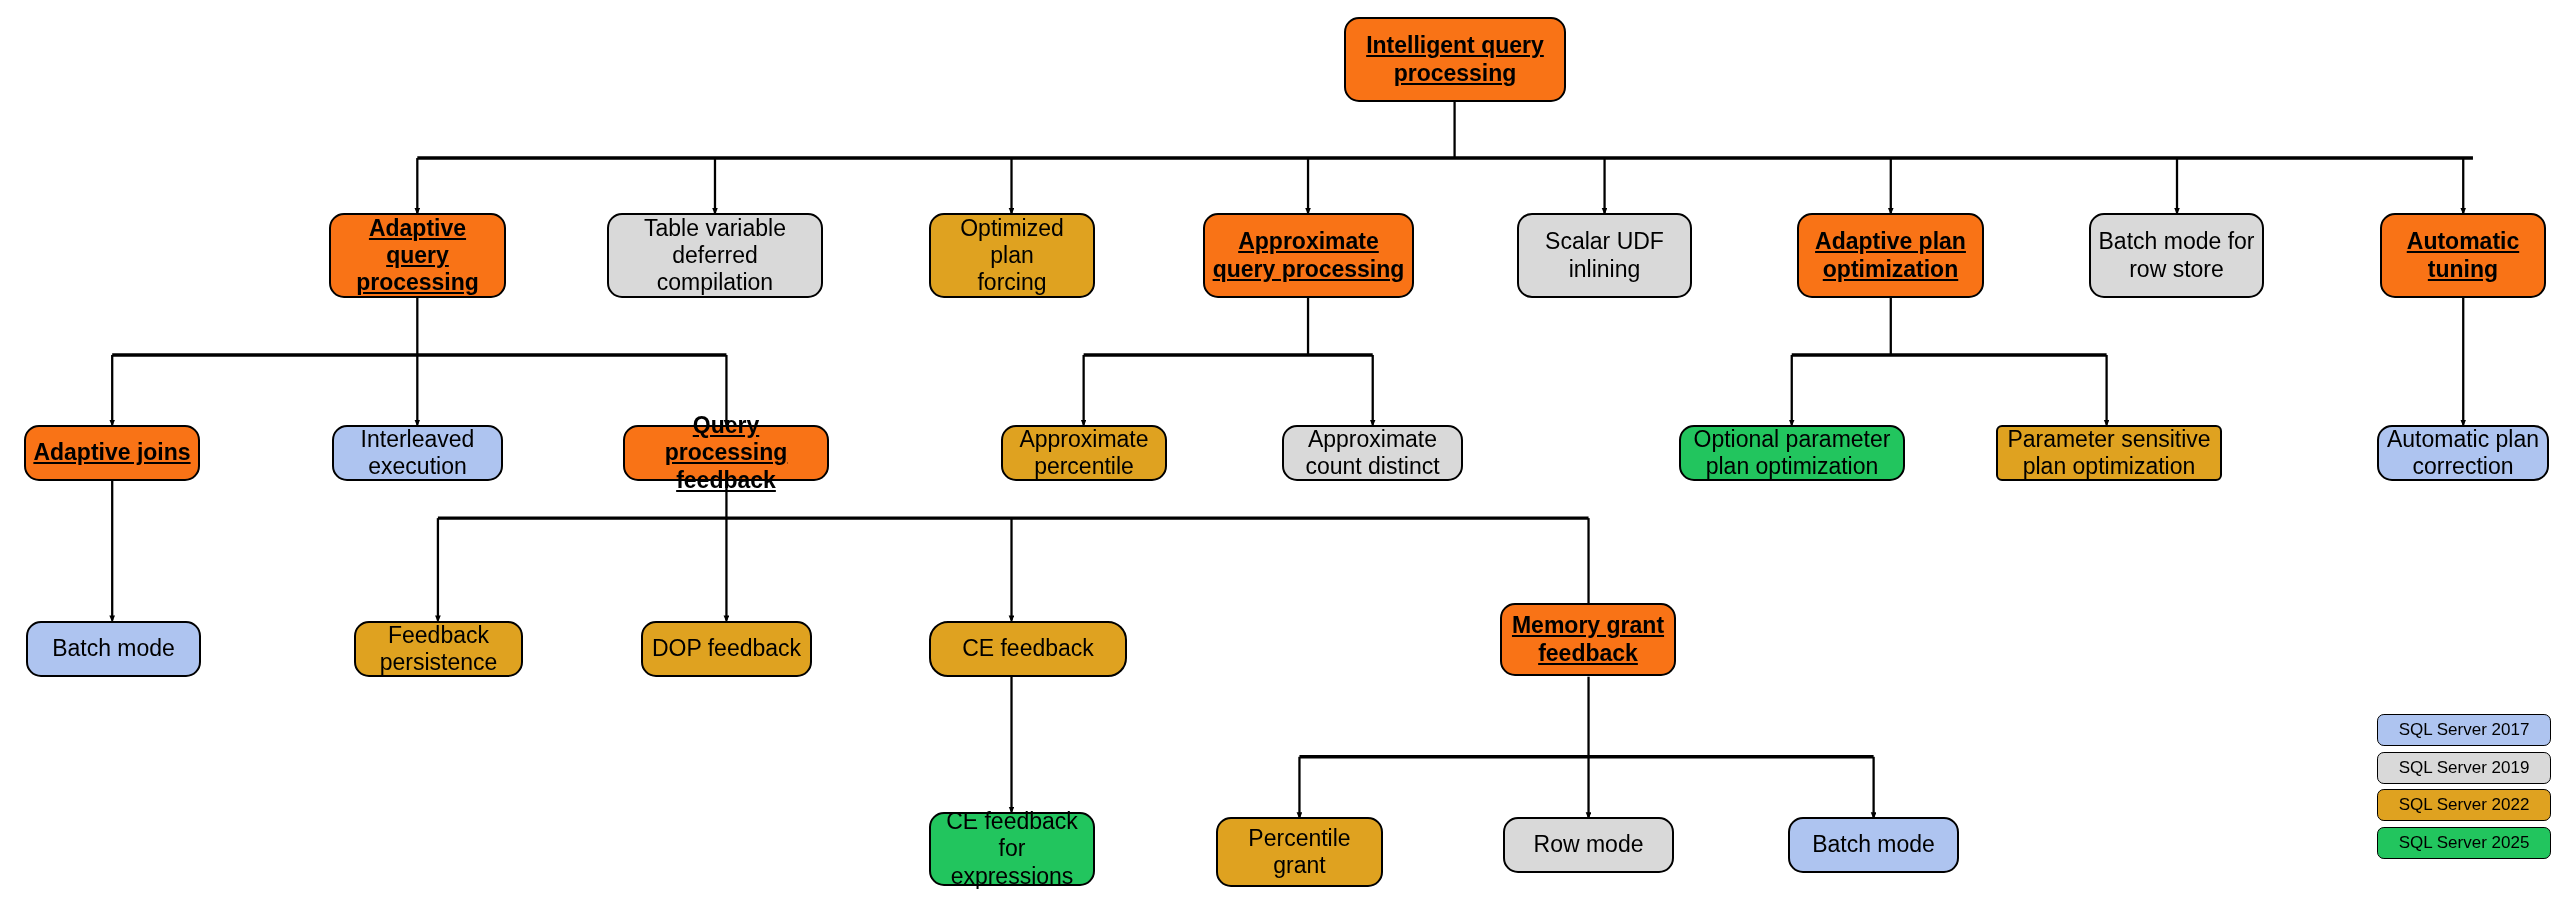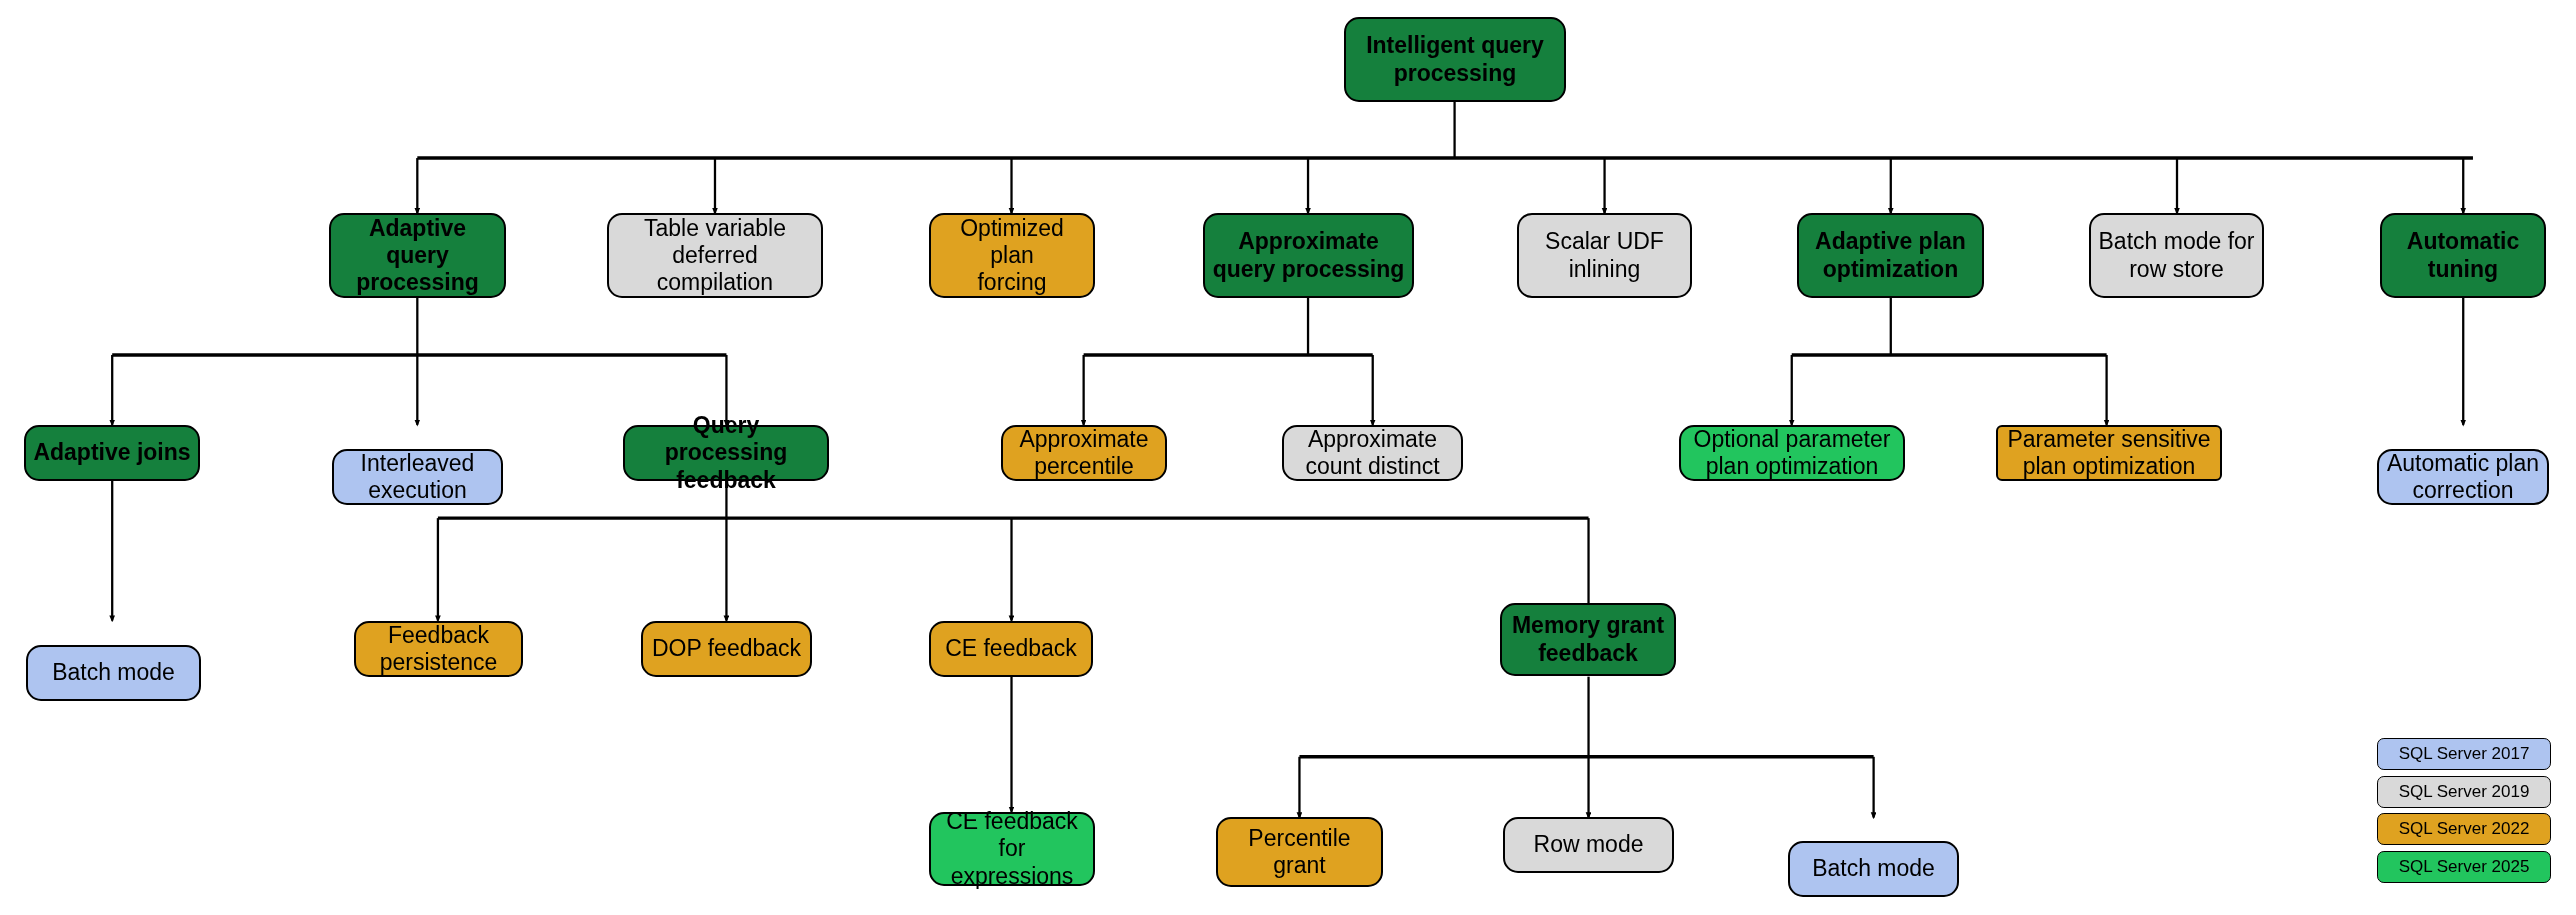--- a/index.html
+++ b/index.html
@@ -41,22 +41,22 @@
     color: #000000;
     padding: 1.1px 5.7px;
     font-size: 23px;
     background: #ffffff;
   }
   .node .label {
     display: block;
     white-space: pre-line;
   }
   
-  .fill-white  { background: #15803d; font-weight: bold; }
-  .fill-blue   { background: #aec4f0; font-weight: normal; margin-top: 24px; }
+  .fill-white  { background: #f97316; font-weight: bold; text-decoration: underline; }
+  .fill-blue   { background: #aec4f0; font-weight: normal; }
   .fill-gray   { background: #d9d9d9; font-weight: normal; }
   .fill-orange { background: #dfa220; font-weight: normal; }
   .fill-green  { background: #22c55e; font-weight: normal; }
 
   
   #legend {
     position: absolute;
     left: 2377px;
     top: 714px;
     width: 174px;
@@ -229,21 +229,21 @@
 
   <div class="node fill-orange" style="left:354px; top:621px; width:169px; height:56px;">
     <span class="label">Feedback
 persistence</span>
   </div>
 
   <div class="node fill-orange" style="left:641px; top:621px; width:171px; height:56px;">
     <span class="label">DOP feedback</span>
   </div>
 
-  <div class="node fill-orange" style="left:929px; top:621px; width:164px; height:56px;">
+  <div class="node fill-orange" style="left:929px; top:621px; width:198px; height:56px;border-radius:19px;">
     <span class="label">CE feedback</span>
   </div>
 
   <div class="node fill-white" style="left:1500px; top:603px; width:176px; height:73px;">
     <span class="label">Memory grant
 feedback</span>
   </div>
 
   <div class="node fill-green" style="left:929px; top:812px; width:166px; height:74px;">
     <span class="label">CE feedback for

